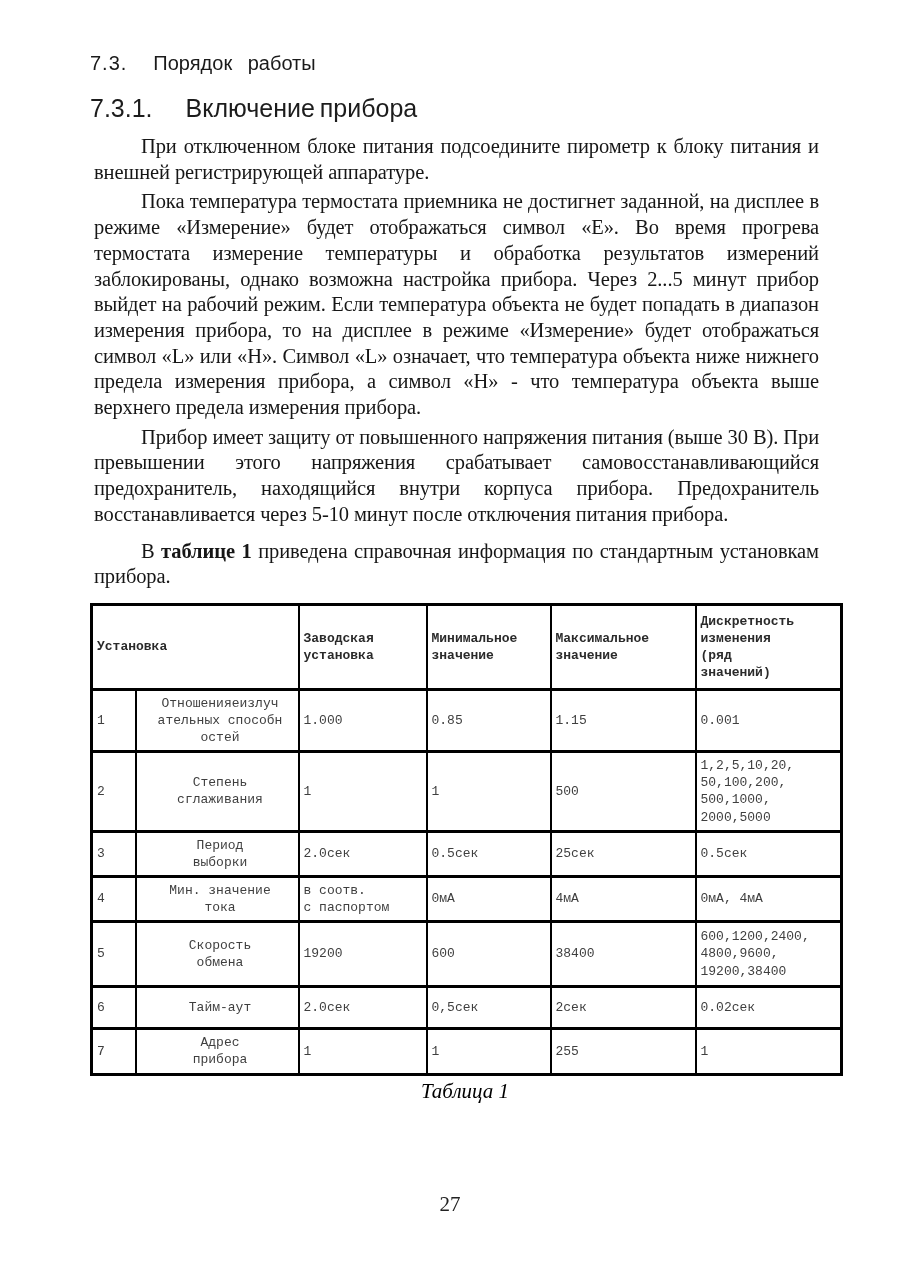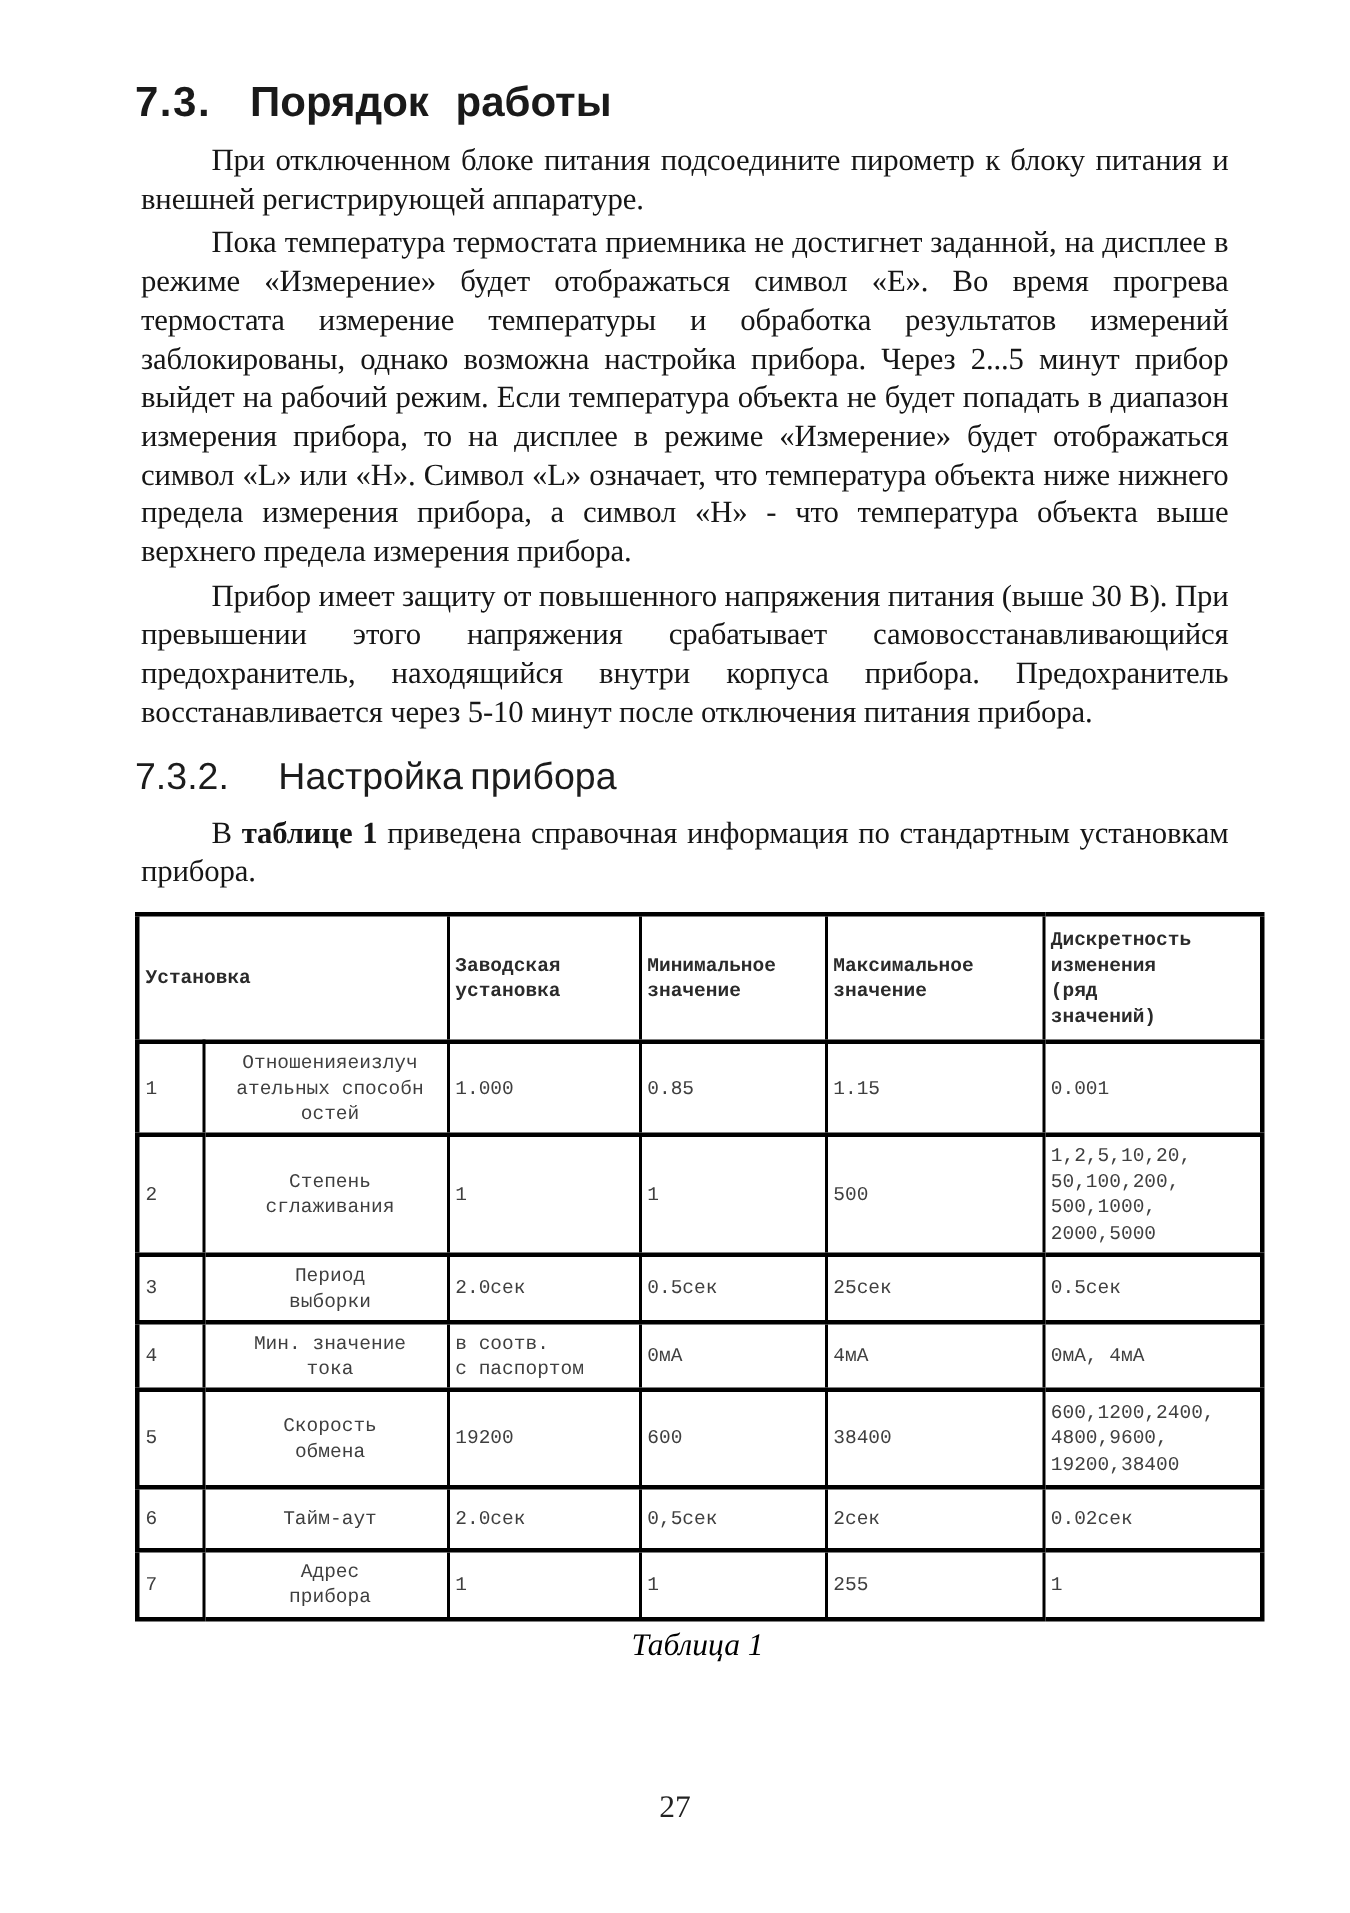--- a/index.html
+++ b/index.html
@@ -12,22 +12,22 @@
     overflow:hidden;
   }
   .content{
     position:absolute;
     left:90px;top:0;width:733px;
   }
   
   .h1{
     margin-top:52px;
     font-family:"Liberation Sans", sans-serif;
-    font-weight:bold;
-    font-size:28px;
+    font-weight:normal;
+    font-size:20px;
     color:#1a1a1a;
     display:flex;align-items:baseline;
   }
   .h1 .hnum{letter-spacing:1px;}
   .h1 .hlabel{margin-left:26px;word-spacing:10px;}
   .h2{
     margin-top:19px;
     font-family:"Liberation Sans", sans-serif;
     font-weight:normal;
     font-size:25px;
@@ -110,29 +110,29 @@
 <body>
 
 <div class="page">
   <div class="content">
 
     <div class="h1">
       <span class="hnum">7.3.</span>
       <span class="hlabel">Порядок работы</span>
     </div>
 
+    <div class="h2">
+      <span class="hnum">7.3.1.</span>
+      <span class="hlabel">Включение прибора</span>
+    </div>
 
     <p class="para first">При отключенном блоке питания подсоедините пирометр к блоку питания и внешней регистрирующей аппаратуре.</p>
     <p class="para">Пока температура термостата приемника не достигнет заданной, на дисплее в режиме «Измерение» будет отображаться символ «Е». Во время прогрева термостата измерение температуры и обработка результатов измерений заблокированы, однако возможна настройка прибора. Через 2...5 минут прибор выйдет на рабочий режим. Если температура объекта не будет попадать в диапазон измерения прибора, то на дисплее в режиме «Измерение» будет отображаться символ «L» или «Н». Символ «L» означает, что температура объекта ниже нижнего предела измерения прибора, а символ «Н» - что температура объекта выше верхнего предела измерения прибора.</p>
     <p class="para">Прибор имеет защиту от повышенного напряжения питания (выше 30 В). При превышении этого напряжения срабатывает самовосстанавливающийся предохранитель, находящийся внутри корпуса прибора. Предохранитель восстанавливается через 5-10 минут после отключения питания прибора.</p>
 
-    <div class="h2 second">
-      <span class="hnum">7.3.2.</span>
-      <span class="hlabel">Настройка прибора</span>
-    </div>
 
     <p class="para first"><span>В </span><b>таблице 1</b><span> приведена справочная информация по стандартным установкам прибора.</span></p>
 
     <table class="t1">
       <colgroup>
         <col style="width:44px">
         <col style="width:163px">
         <col style="width:128px">
         <col style="width:124px">
         <col style="width:145px">

